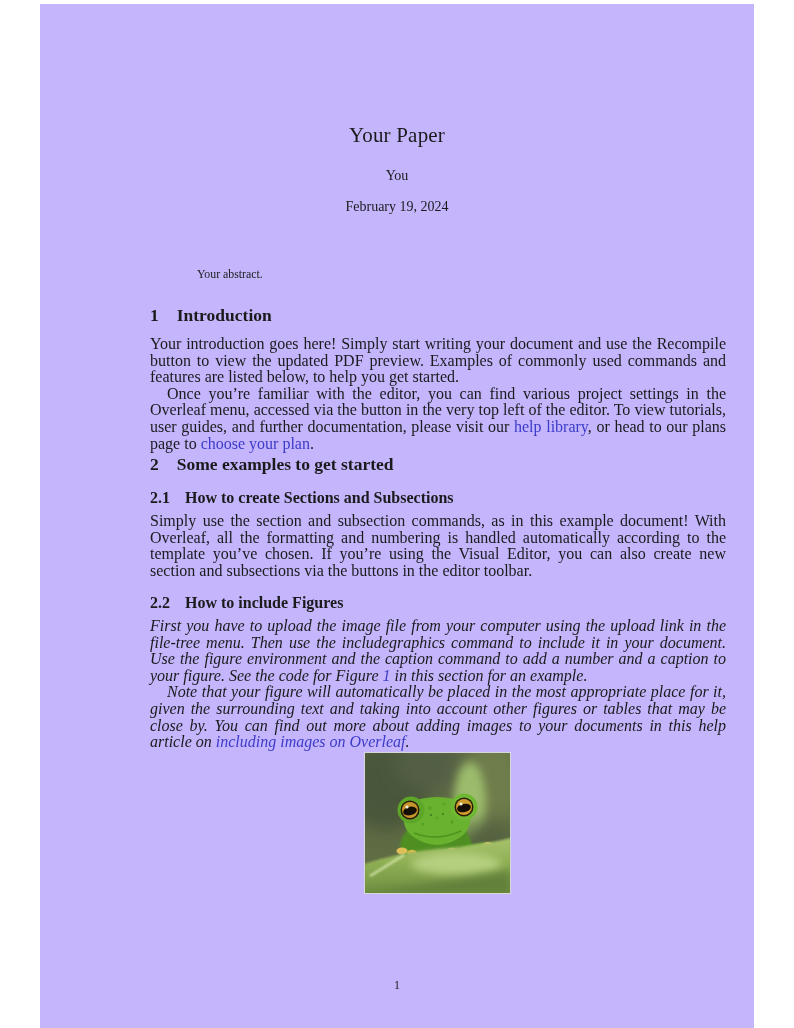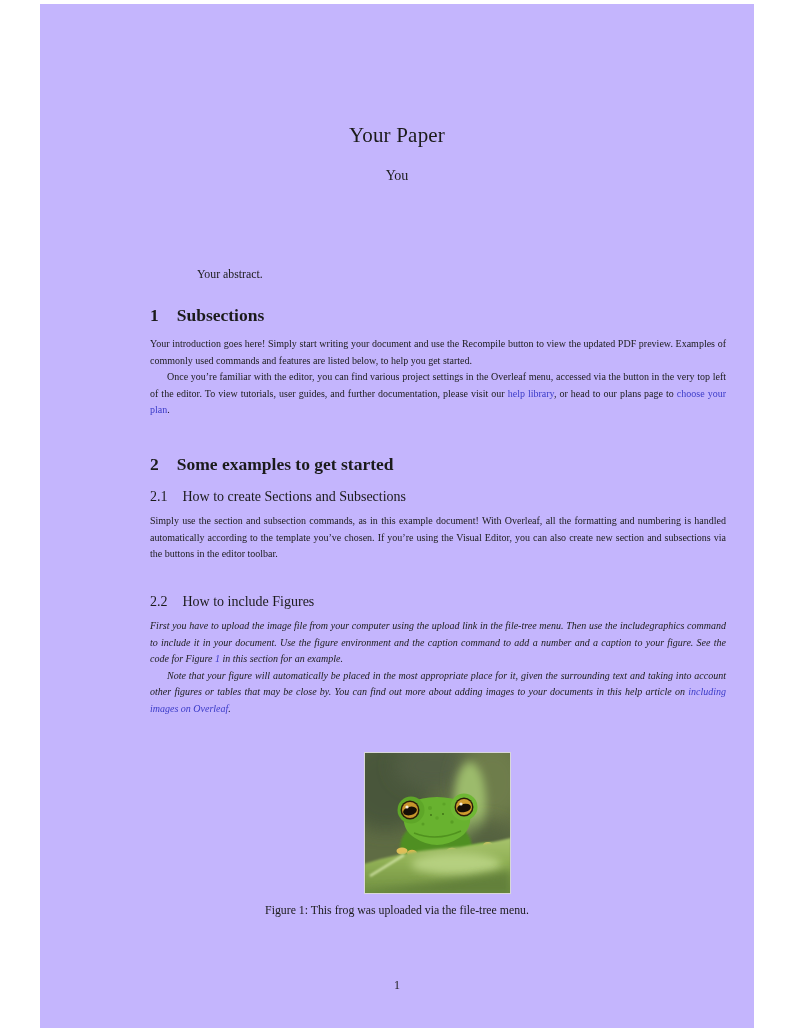--- a/index.html
+++ b/index.html
@@ -15,26 +15,26 @@
     overflow: hidden;
   }
   .abs { position: absolute; }
   .fullw { left: 0; right: 0; text-align: center; }
   .doc-title { font-size: 21px; font-weight: 400; letter-spacing: 0.2px; }
   .author { font-size: 14px; }
   .date { font-size: 14px; }
   .abstract-heading { font-size: 12.5px; font-weight: 700; }
   .abstract-body { font-size: 11.8px; }
   .sec-heading { font-size: 17.5px; font-weight: 700; }
-  .sub-heading { font-size: 14px; font-weight: 400; }
+  .sub-heading { font-size: 16px; font-weight: 700; }
   .sec-num { display: inline-block; margin-right: 18px; }
   .sub-num { display: inline-block; margin-right: 15px; }
   .flow { width: 576px; }
   .body-text p {
-    font-size: 10px;
+    font-size: 16px;
     line-height: 16.6px;
     text-align: justify;
     text-justify: inter-word;
   }
   .body-text p.indented { text-indent: 17px; }
   a.doclink {
     color: var(--link-color, #3b3bc8);
     text-decoration: none;
     cursor: pointer;
   }
@@ -43,25 +43,26 @@
   .caption { font-size: 11.8px; }
   .pageno { font-size: 12px; }
 </style>
 </head>
 <body>
 
 <div class="page">
 
   <div class="abs fullw doc-title" style="top:119px;">Your Paper</div>
   <div class="abs fullw author" style="top:164px;">You</div>
+  <div class="abs fullw date" style="top:195px;">February 19, 2024</div>
 
   <div class="abs abstract-body" style="left:157px; top:263px;">Your abstract.</div>
 
   <div class="abs sec-heading" style="left:110px; top:301px;">
-    <span class="sec-num">1</span><span>Subsections</span>
+    <span class="sec-num">1</span><span>Introduction</span>
   </div>
 
   <div class="abs flow body-text" style="left:110px; top:332px;">
     <p><span>Your introduction goes here! Simply start writing your document and use the Recompile button to view the updated PDF preview. Examples of commonly used commands and features are listed below, to help you get started.</span></p>
     <p class="indented"><span>Once you’re familiar with the editor, you can find various project settings in the Overleaf menu, accessed via the button in the very top left of the editor. To view tutorials, user guides, and further documentation, please visit our </span><a class="doclink">help library</a><span>, or head to our plans page to </span><a class="doclink">choose your plan</a><span>.</span></p>
   </div>
 
   <div class="abs sec-heading" style="left:110px; top:450px;">
     <span class="sec-num">2</span><span>Some examples to get started</span>
   </div>
@@ -148,17 +149,16 @@
 
         <path d="M0,112 Q36,100 75,97 Q115,94 147,86 L147,142 L0,142 Z" fill="url(#branchGrad)" filter="url(#blurSm)"></path>
         <ellipse cx="92" cy="112" rx="45" ry="11" fill="#c3dc8f" opacity="0.75" filter="url(#blurMed)"></ellipse>
         <path d="M6,124 L40,103" stroke="#dcebb2" stroke-width="2.5" opacity="0.8" filter="url(#blurSm)"></path>
         <path d="M0,140 Q70,132 147,118 L147,142 L0,142 Z" fill="#5d7a38" opacity="0.8" filter="url(#blurMed)"></path>
       </g>
       <rect x="0.5" y="0.5" width="146" height="141" fill="none" stroke="#d8d8d8" stroke-width="1"></rect>
     </svg>
   </div>
 
-  <div class="abs fullw caption" style="top:899px;">Figure 1: This frog was uploaded via the file-tree menu.</div>
 
   <div class="abs fullw pageno" style="top:974px;">1</div>
 
 </div>
 
 </body></html>

